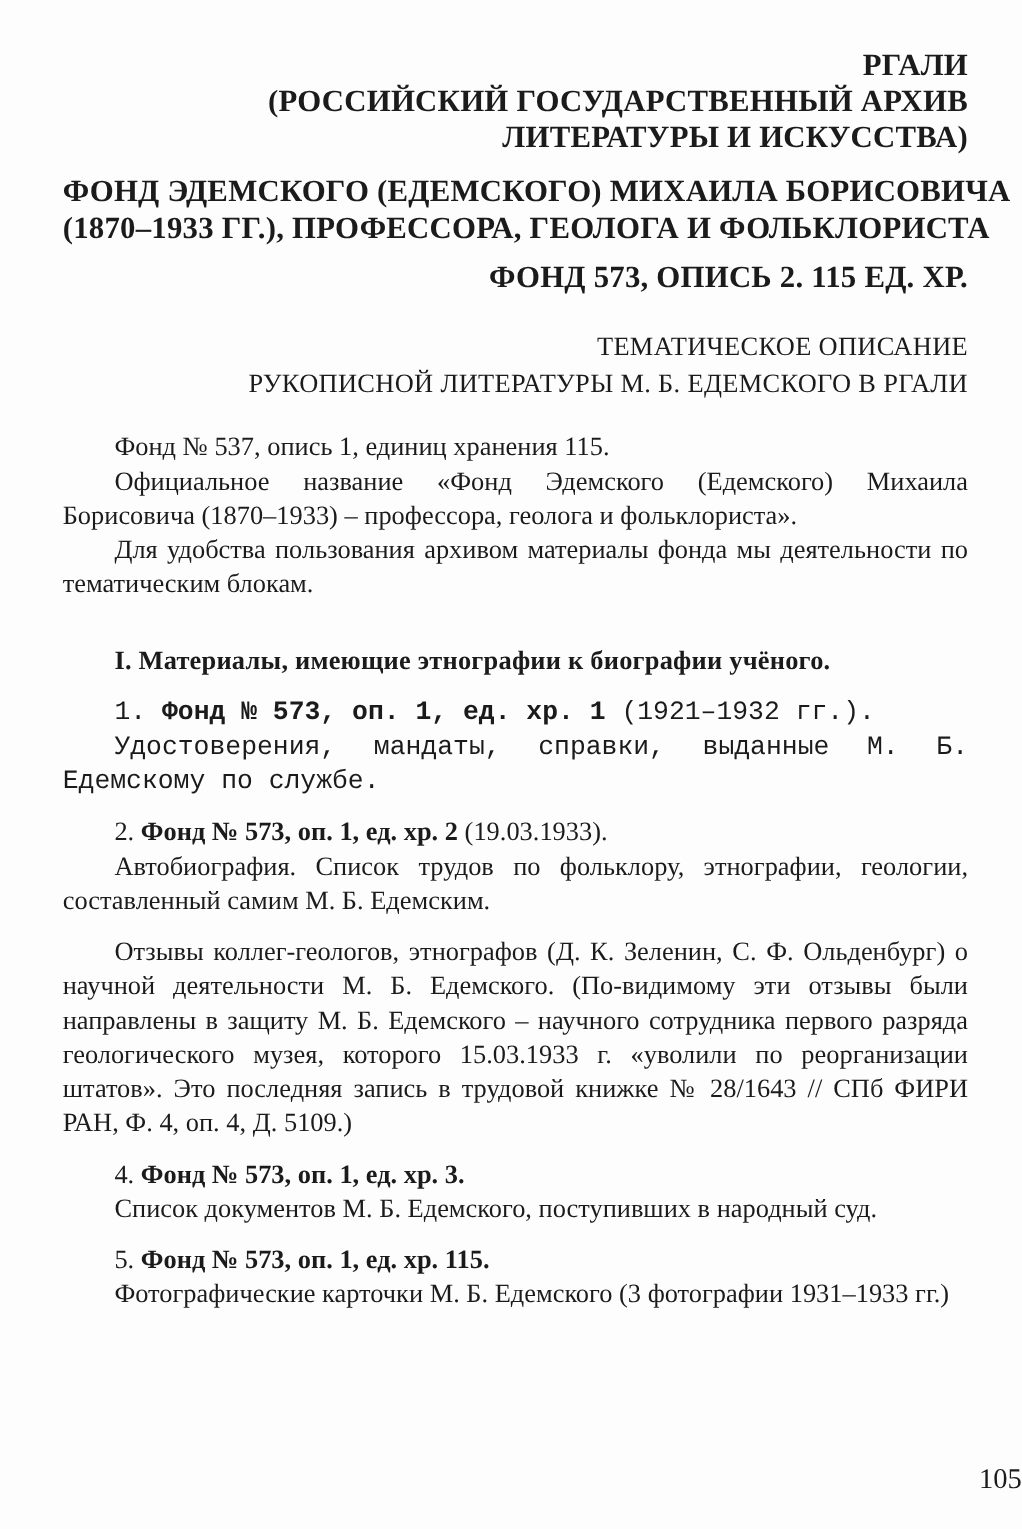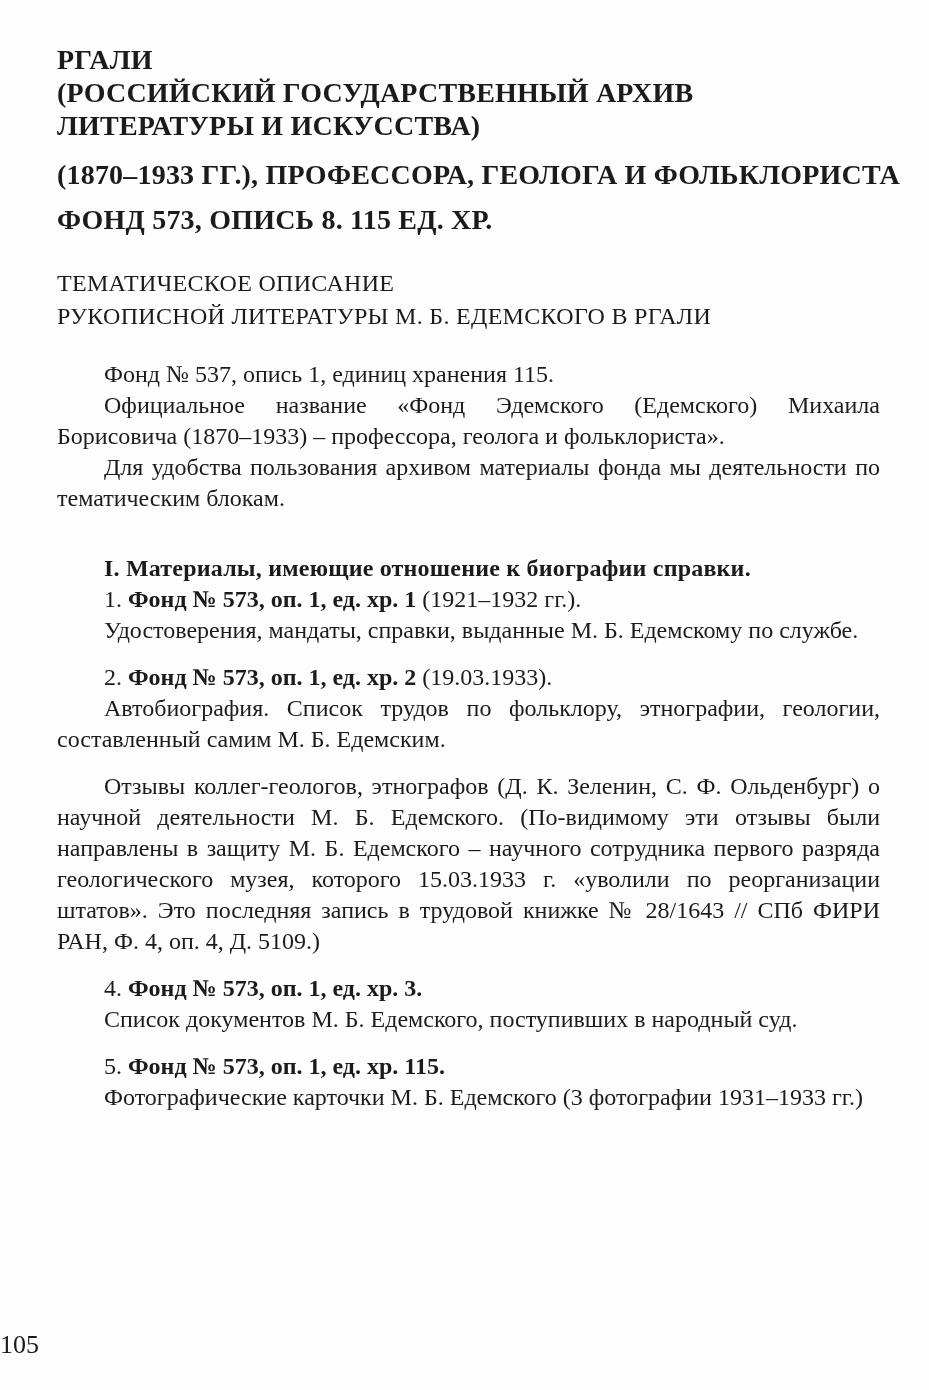--- a/index.html
+++ b/index.html
@@ -18,21 +18,21 @@
     overflow: hidden;
   }
   .content {
     position: absolute;
     left: 57px;
     right: 49px;
     top: 0;
   }
   
   .title-line {
-    text-align: left;
+    text-align: right;
     white-space: nowrap;
     font-weight: bold;
     font-size: 28px;
     line-height: 33px;
     letter-spacing: 0.2px;
   }
   .archive-title { margin-top: 43px; }
   .fond-title   { margin-top: 16px; }
   .fond-ref     { margin-top: 12px; }
   .subtitle     { margin-top: 31px; }
@@ -52,74 +52,75 @@
     text-indent: 47px;
   }
   .section-heading {
     margin-top: 39px;
     font-weight: bold;
     text-indent: 47px;
     text-align: justify;
     letter-spacing: 0.2px;
   }
   .items .item { margin-top: 16px; }
-  .items div.item:first-of-type { margin-top: 0; }
+  .items div.item:first-of-type { margin-top: 16px; font-family: Liberation Mono, monospace; }
   .item-head { text-indent: 47px; }
   .item-head .ref { font-weight: bold; }
   .item-desc {
     text-align: justify;
     text-indent: 47px;
   }
   .page-number {
     position: absolute;
     left: 0;
     right: 0;
     bottom: 30px;
-    text-align: left;
+    text-align: right;
     font-size: 26px;
     line-height: 30px;
   }
 </style>
 </head>
 <body>
 
 <div class="page">
   <div class="content">
 
     <div class="archive-title">
       <div class="title-line">РГАЛИ</div>
       <div class="title-line">(РОССИЙСКИЙ ГОСУДАРСТВЕННЫЙ АРХИВ</div>
       <div class="title-line">ЛИТЕРАТУРЫ И ИСКУССТВА)</div>
     </div>
 
     <div class="fond-title">
+      <div class="title-line">ФОНД ЭДЕМСКОГО (ЕДЕМСКОГО) МИХАИЛА БОРИСОВИЧА</div>
       <div class="title-line">(1870–1933 ГГ.), ПРОФЕССОРА, ГЕОЛОГА И ФОЛЬКЛОРИСТА</div>
     </div>
 
     <div class="fond-ref">
-      <div class="title-line">ФОНД 573, ОПИСЬ 8. 115 ЕД. ХР.</div>
+      <div class="title-line">ФОНД 573, ОПИСЬ 2. 115 ЕД. ХР.</div>
     </div>
 
     <div class="subtitle">
       <div class="title-line">ТЕМАТИЧЕСКОЕ ОПИСАНИЕ</div>
       <div class="title-line">РУКОПИСНОЙ ЛИТЕРАТУРЫ М. Б. ЕДЕМСКОГО В РГАЛИ</div>
     </div>
 
     <div class="body-text">
 
       <div class="intro">
 
           <p>Фонд № 537, опись 1, единиц хранения 115.</p>
 
           <p>Официальное название «Фонд Эдемского (Едемского) Михаила Борисовича (1870–1933) – профессора, геолога и фольклориста».</p>
 
           <p>Для удобства пользования архивом материалы фонда мы деятельности по тематическим блокам.</p>
         </div>
 
-      <p class="section-heading">I. Материалы, имеющие отношение к биографии справки.</p>
+      <p class="section-heading">I. Материалы, имеющие этнографии к биографии учёного.</p>
 
       <div class="items">
 
           <div class="item">
             <div class="item-head"><span class="num">1.</span> <span class="ref">Фонд № 573, оп. 1, ед. хр. 1</span><span class="suffix"> (1921–1932 гг.).</span></div>
             <p class="item-desc">Удостоверения, мандаты, справки, выданные М. Б. Едемскому по службе.</p>
           </div>
 
           <div class="item">
             <div class="item-head"><span class="num">2.</span> <span class="ref">Фонд № 573, оп. 1, ед. хр. 2</span><span class="suffix"> (19.03.1933).</span></div>

